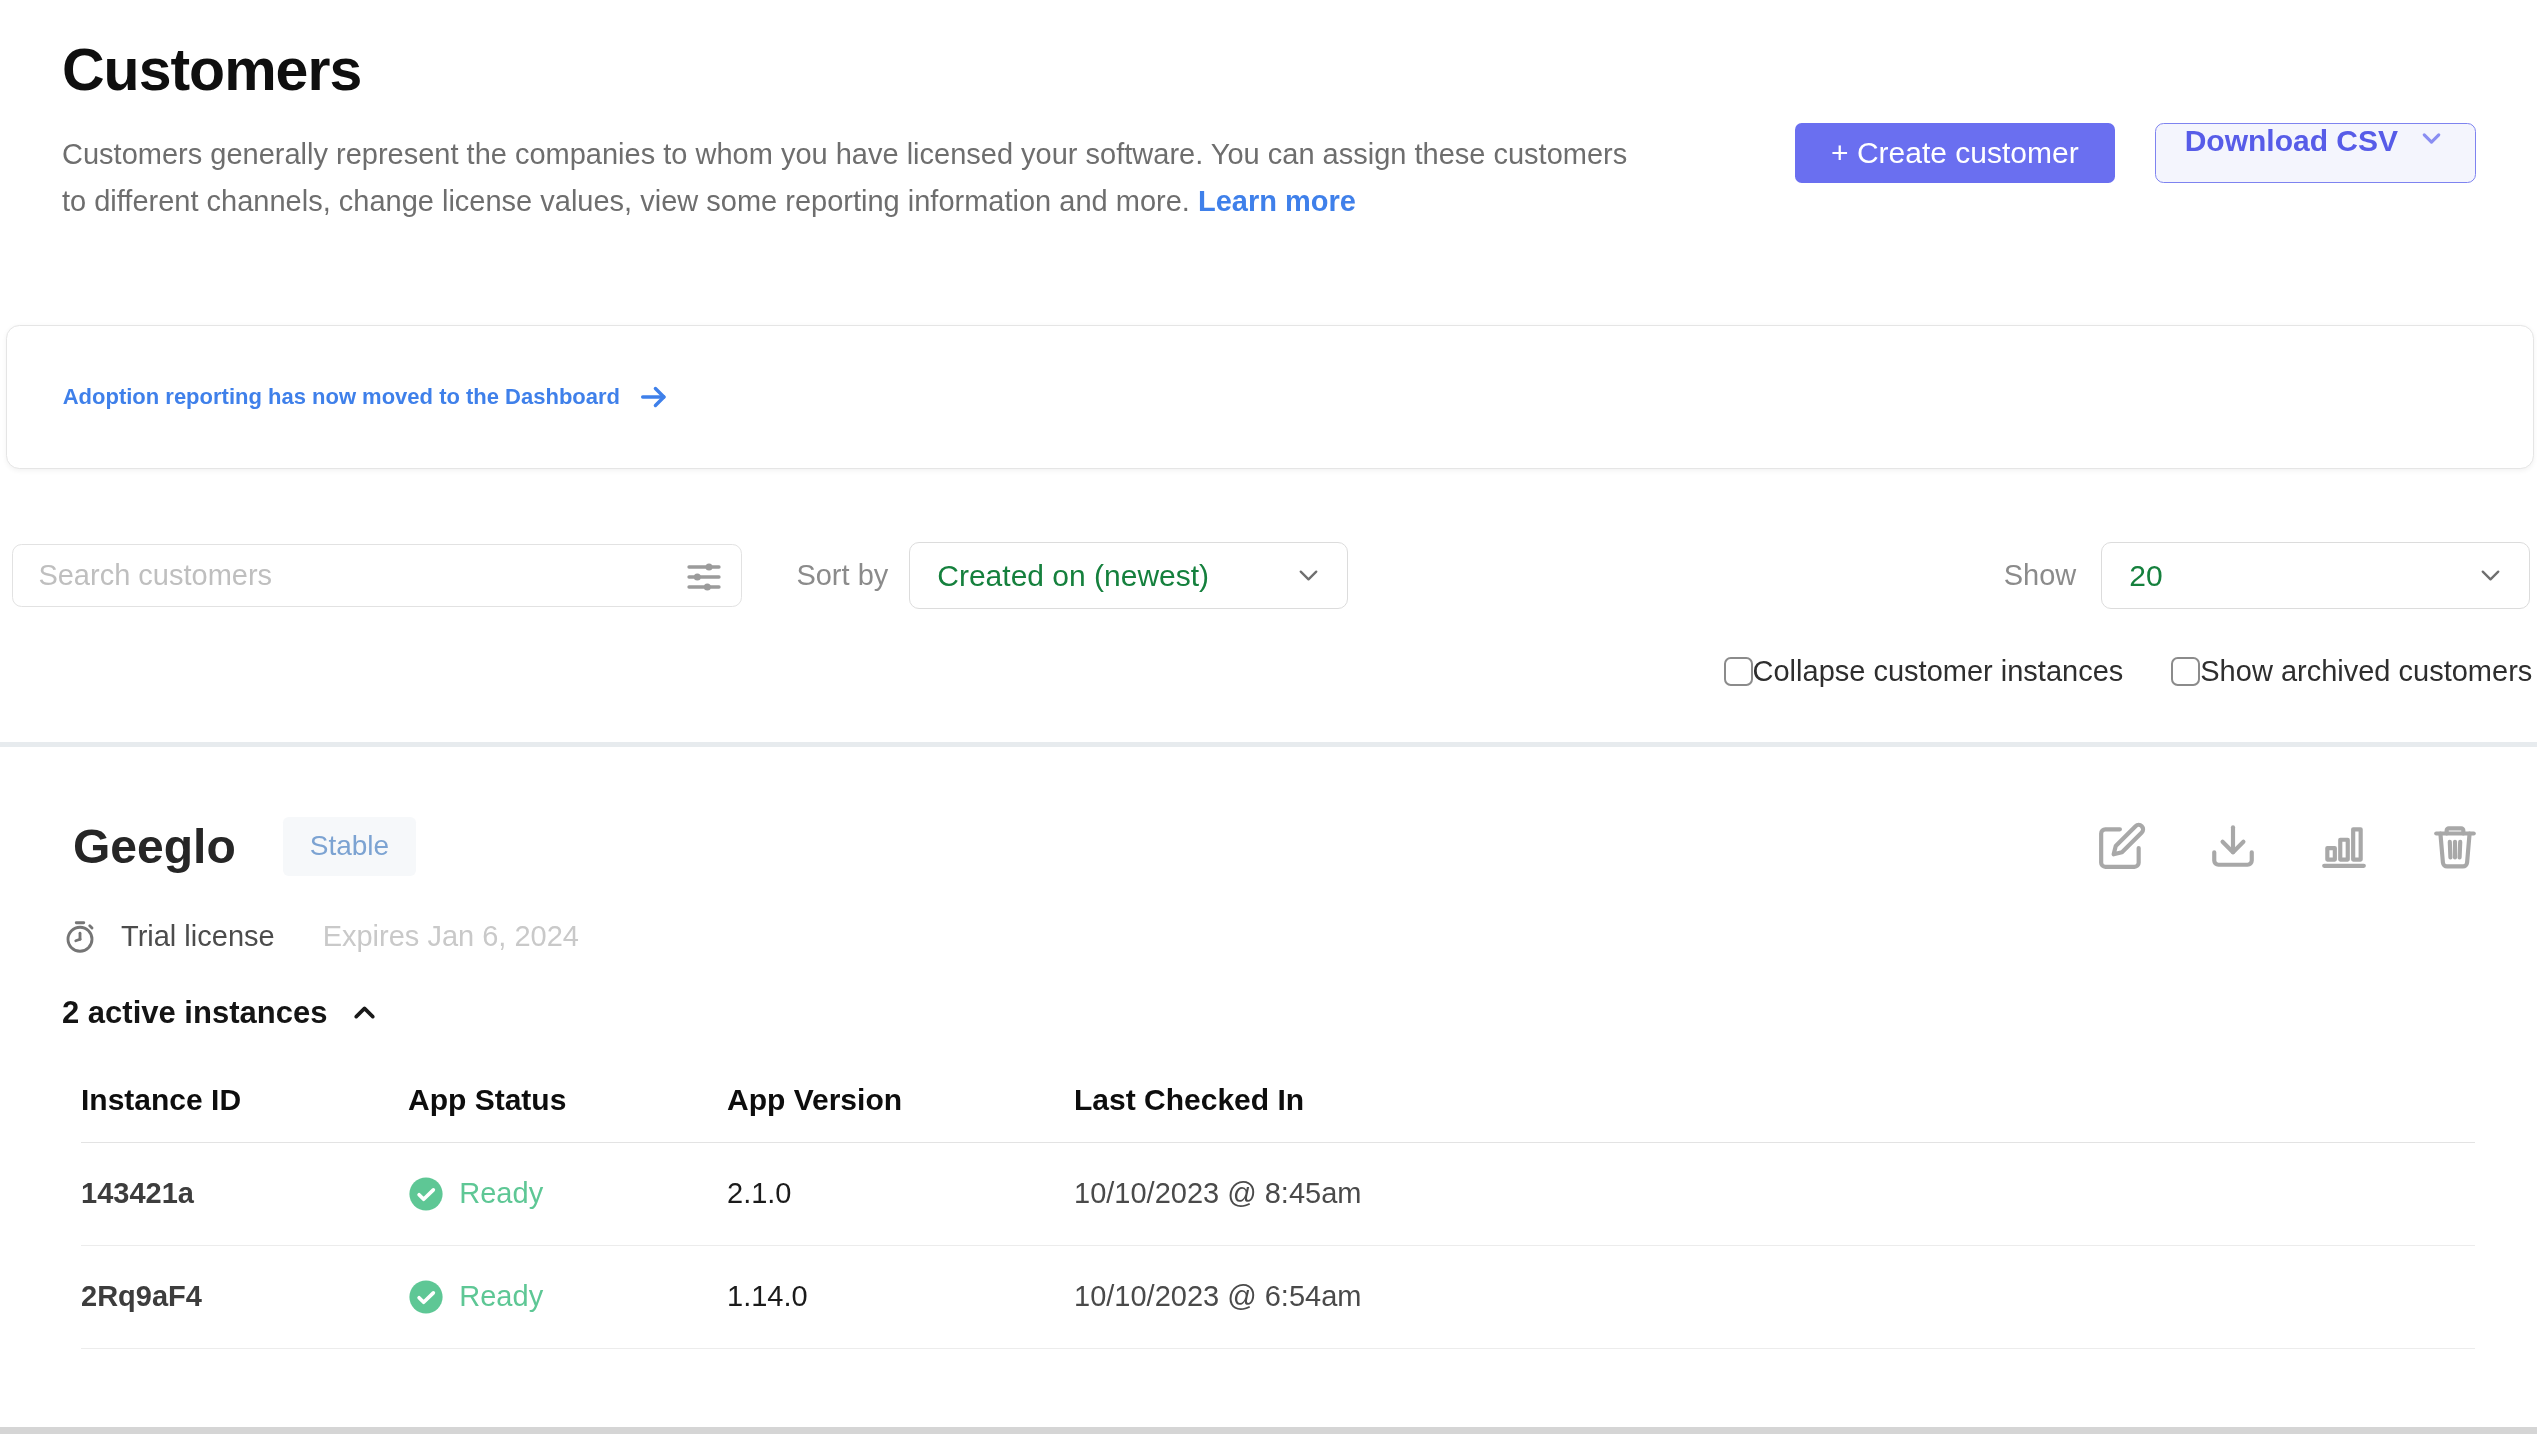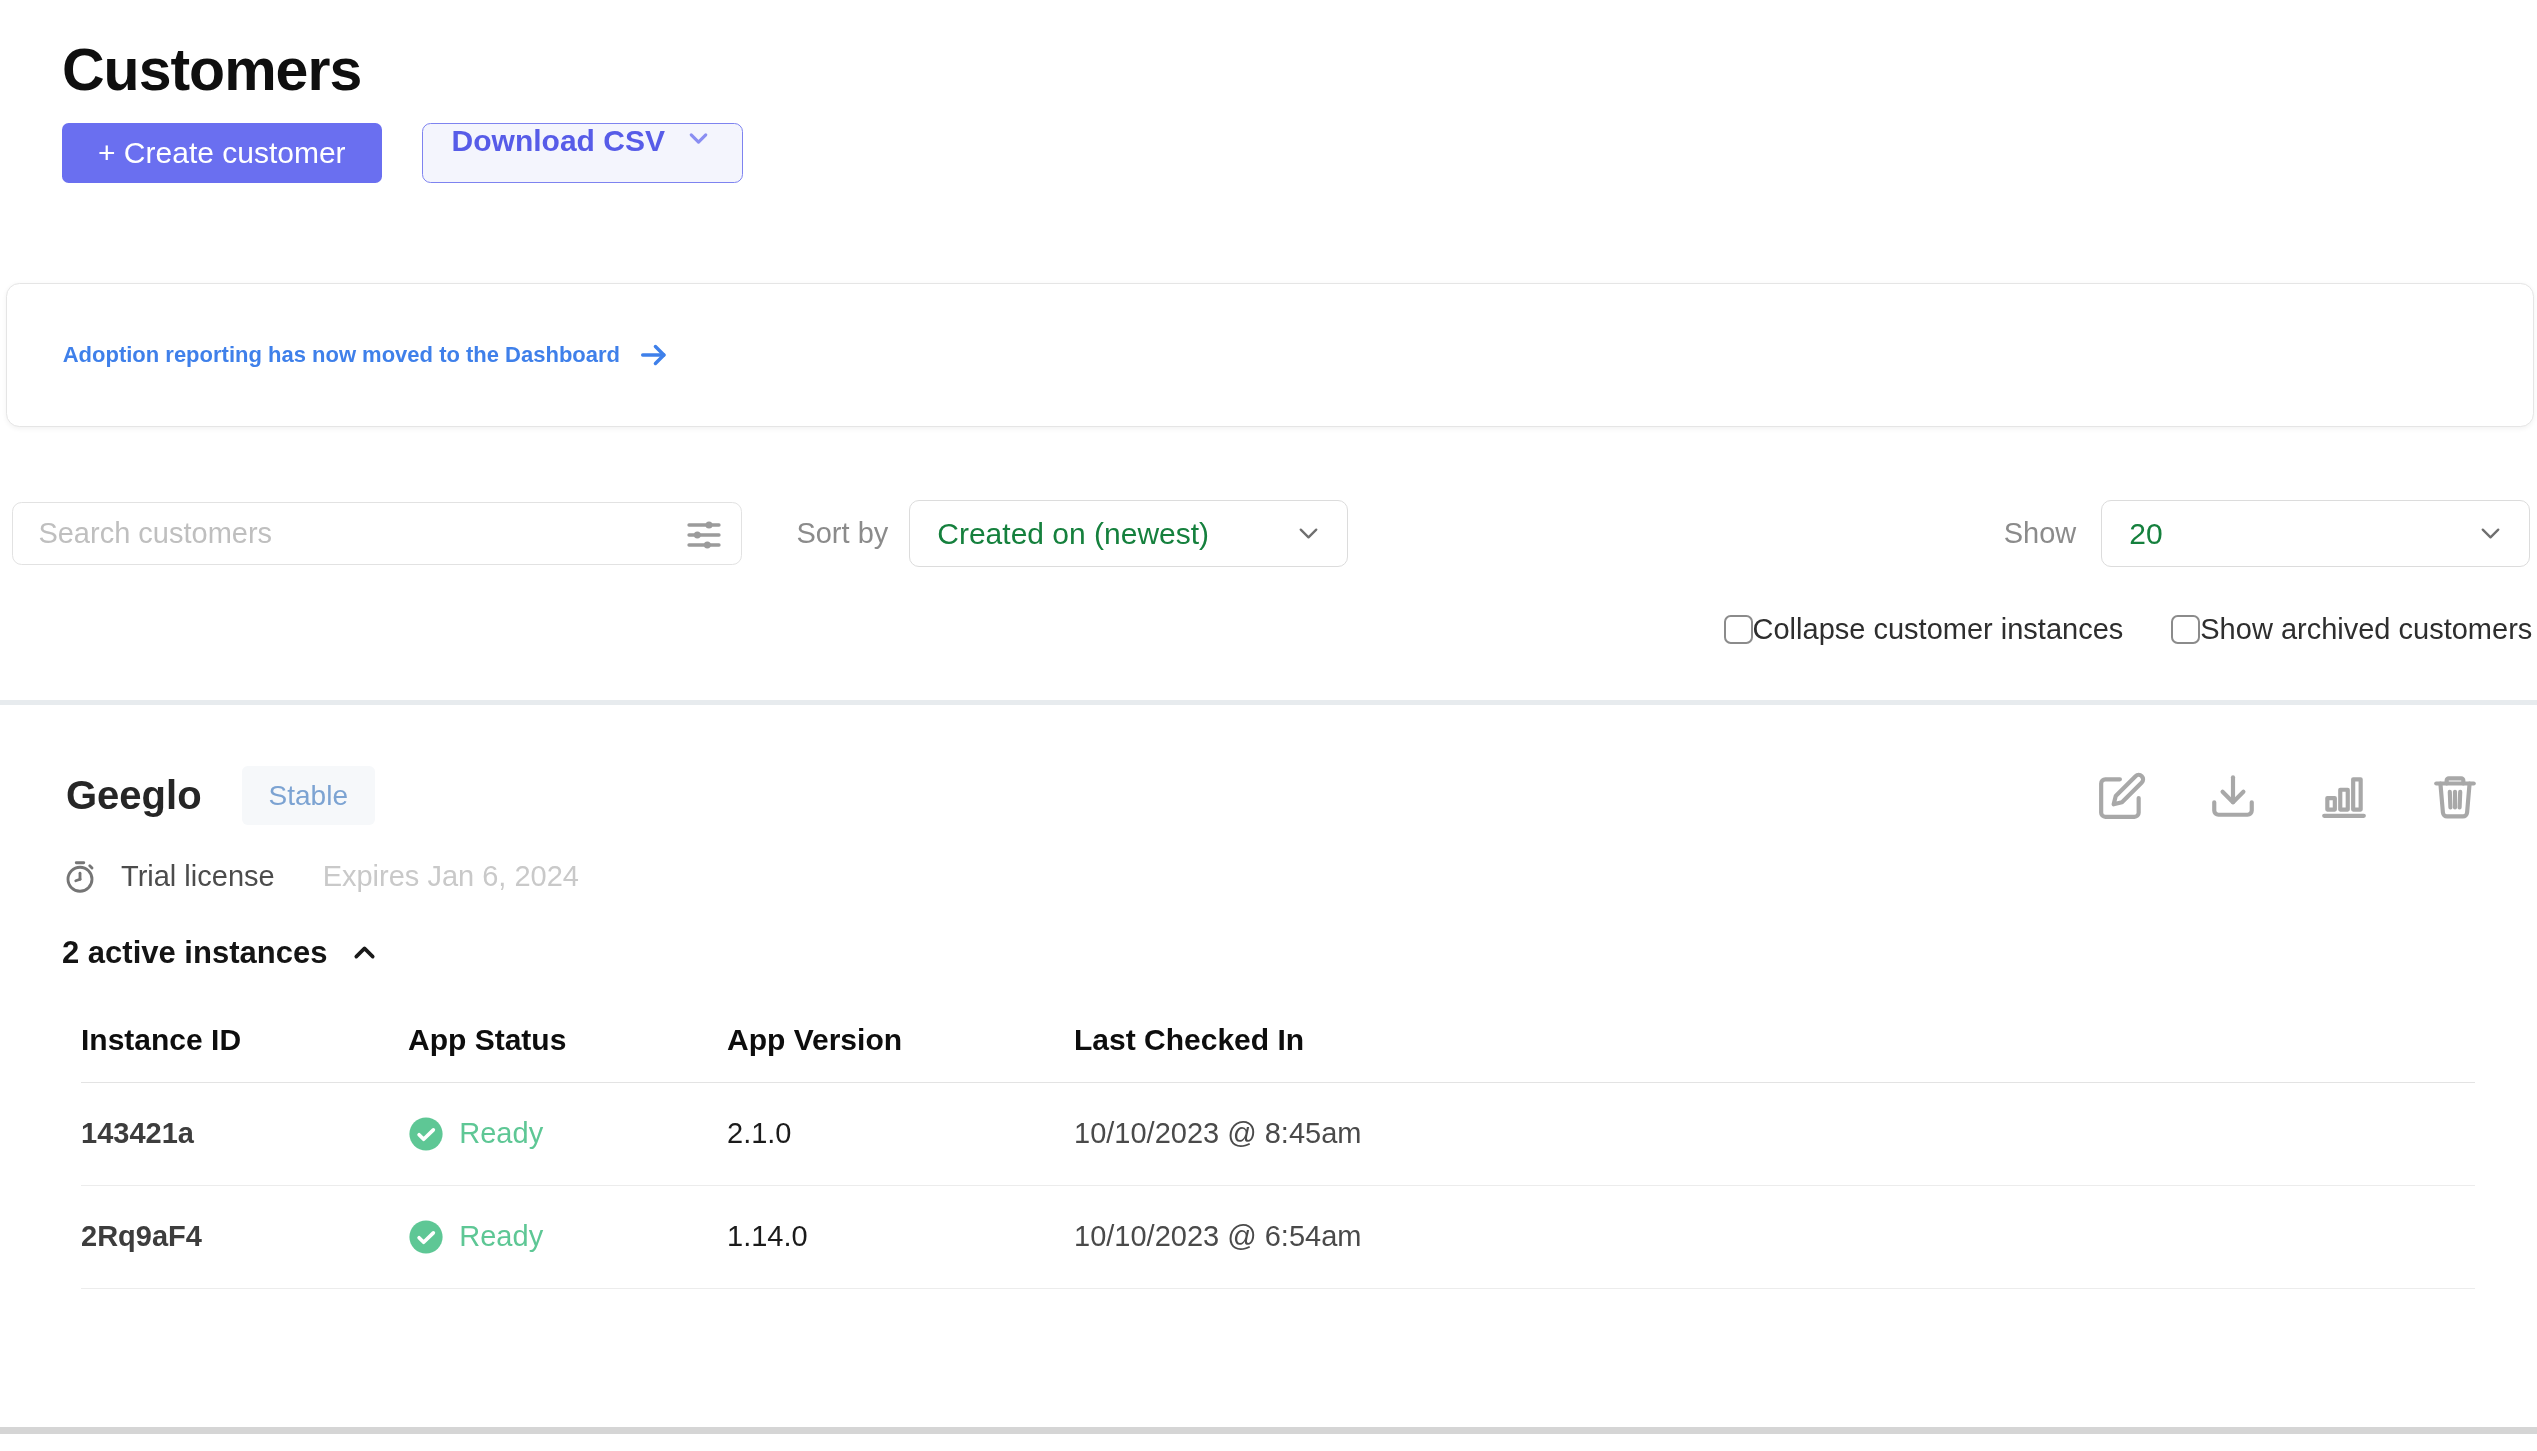--- a/index.html
+++ b/index.html
@@ -52,21 +52,21 @@
   .chk { display: flex; align-items: center; cursor: pointer; }
   .chk-box { width: 29px; height: 29px; border: 2.9px solid #8b8b8b; border-radius: 6.7px; background: #fff; }
   .chk-label { font-size: 29px; color: #2e2e2e; }
 
   .section-divider { border: none; height: 4.8px; background: #e7ebee; margin: 54px 0 0 0; }
 
   
   .customer-section { padding: 0 58px 0 62px; }
   .card-top { display: flex; justify-content: space-between; align-items: center; margin-top: 61px; }
   .name-row { display: flex; align-items: center; gap: 36px; }
-  .customer-name { margin: 4px; font-size: 40px; font-weight: 700; color: #262626; }
+  .customer-name { margin: 11px; font-size: 48px; font-weight: 700; color: #262626; }
   .channel-badge { background: #f6f8fa; color: #7ca3d2; font-size: 28px; padding: 13.4px 27px;
                    border-radius: 5.7px; }
   .card-actions { display: flex; gap: 61px; align-items: center; }
   .icon-btn { background: none; border: none; padding: 0; cursor: pointer; width: 50px; height: 50px; }
   .icon-btn svg { width: 50px; height: 50px; stroke: #a8a8a8; fill: none;
                   stroke-width: 2; stroke-linecap: round; stroke-linejoin: round; }
 
   .license-row { display: flex; align-items: center; gap: 23px; margin-top: 34px; font-size: 29px; }
   .license-type { color: #4c4c4c; }
   .license-expiry { color: #c9c9c9; margin-left: 25px; }
@@ -91,20 +91,23 @@
                     background: #d5d5d5; }
 </style>
 </head>
 <body>
 
 <div class="page">
 
   <header class="page-header">
     <h1 class="page-title">Customers</h1>
     <div class="header-row">
+      <p class="description"><span>Customers generally represent the companies to whom you have licensed your software. You can assign these customers to different channels, change license values, view some reporting information and more.</span>
+        <a class="learn-more">Learn more</a>
+      </p>
       <div class="header-actions">
         <button class="btn-primary">+ Create customer</button>
         <button class="btn-secondary">
           <span>Download CSV</span>
           <svg width="29" height="29" viewBox="0 0 24 24" fill="none" stroke-width="2.6" stroke-linecap="round" stroke-linejoin="round">
             <polyline points="6 9 12 15 18 9"></polyline>
           </svg>
         </button>
       </div>
     </div>

